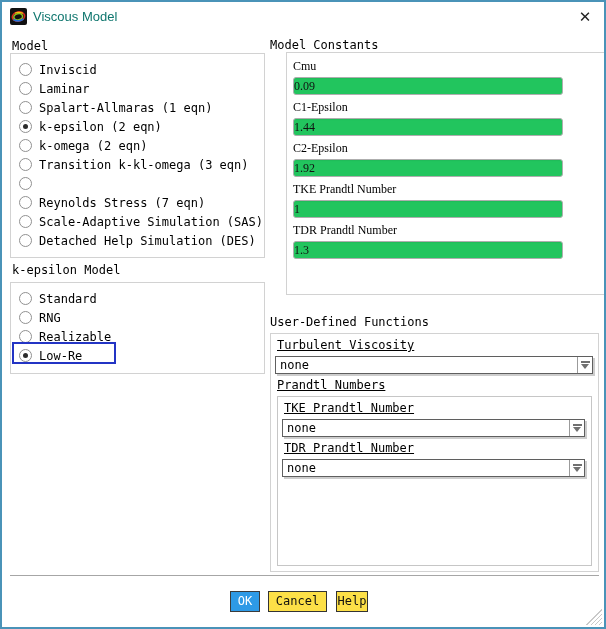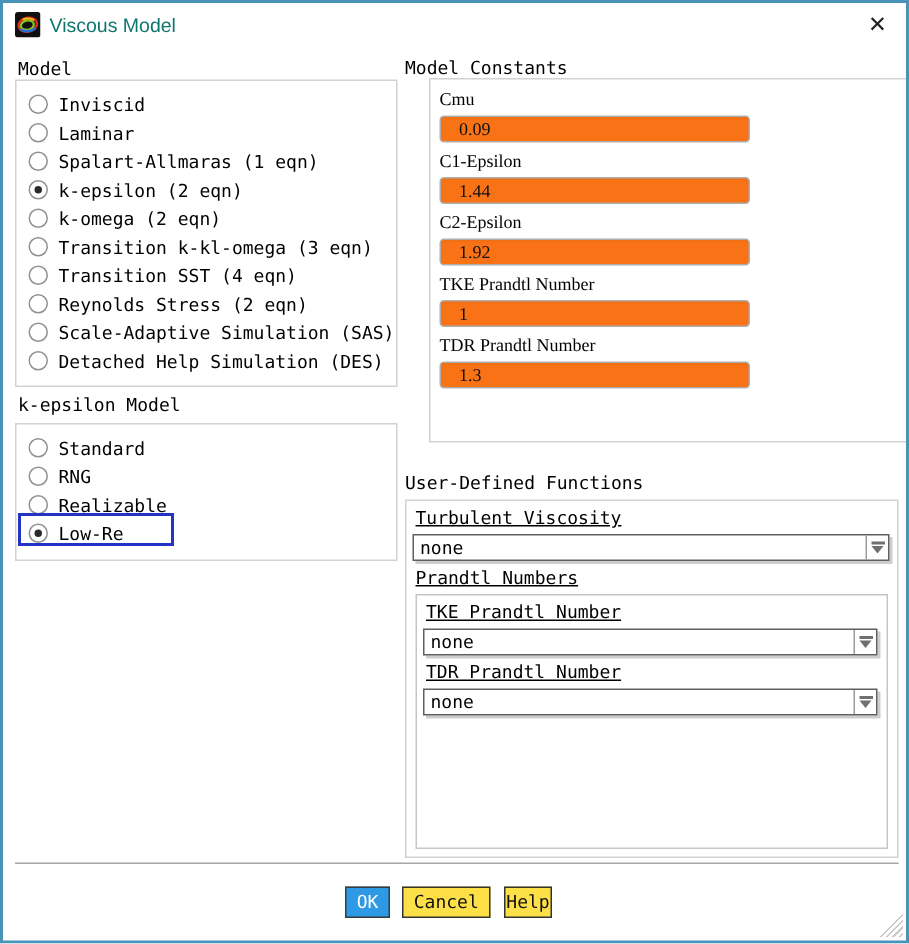--- a/index.html
+++ b/index.html
@@ -28,22 +28,22 @@
     border-radius:50%;background:#2b2b2b;}
   .radio-label{white-space:nowrap;}
   #model-box{left:8px;top:51px;width:255px;height:205px;padding-top:6px;text-align:center;}
   #keps-box{left:8px;top:280px;width:255px;height:92px;padding-top:6px;}
   .highlight-box{position:absolute;left:10px;top:340px;width:104px;height:22px;
     border:2px solid #2334c4;pointer-events:none;}
   
   #mc-box{left:284px;top:50px;width:329px;height:243px;padding-top:1px;font-family:Liberation Serif, serif;}
   .field{margin:0 0 0 6px;}
   .field .flabel{display:block;margin:5px 0 3px 0;height:15px;line-height:15px;}
-  .tinput{display:block;width:207px;height:18px;border:1px solid #aeaeae;border-radius:3px;
-    padding:0 12px;font-family:inherit;font-size:12px;color:#111;background:#f97316;
+  .tinput{display:block;width:270px;height:18px;border:1px solid #aeaeae;border-radius:3px;
+    padding:0 0;font-family:inherit;font-size:12px;color:#111;background:#22c55e;
     box-shadow:inset 0 1px 1px rgba(0,0,0,0.05);outline:none;}
   
   #udf-box{left:268px;top:331px;width:329px;height:239px;}
   .ulabel{display:block;margin:4px 0 3px 6px;height:15px;line-height:15px;text-decoration:underline;}
   .dropdown{position:relative;display:flex;align-items:center;height:18px;background:#fff;
     border:1px solid #5f5f5f;box-shadow:2px 2px 0 #cdcdcd;margin-left:4px;cursor:default;}
   .dd-value{padding-left:4px;flex:1;white-space:nowrap;overflow:hidden;}
   .dd-arrow{width:15px;height:100%;border-left:1px solid #9b9b9b;display:flex;
     flex-direction:column;align-items:center;justify-content:center;flex:0 0 auto;}
   .dd-arrow .bar{width:9px;height:2px;background:#707070;margin-bottom:1px;}
@@ -102,25 +102,24 @@
     <div class="radio-row">
       <span class="radio"></span>
       <span class="radio-label">k-omega (2 eqn)</span>
     </div>
     <div class="radio-row">
       <span class="radio"></span>
       <span class="radio-label">Transition k-kl-omega (3 eqn)</span>
     </div>
     <div class="radio-row">
       <span class="radio"></span>
-      <span class="radio-label">Transition SST (4 eqn)</span>
-    </div>
-    <div class="radio-row">
-      <span class="radio"></span>
-      <span class="radio-label">Reynolds Stress (2 eqn)</span>
+    </div>
+    <div class="radio-row">
+      <span class="radio"></span>
+      <span class="radio-label">Reynolds Stress (7 eqn)</span>
     </div>
     <div class="radio-row">
       <span class="radio"></span>
       <span class="radio-label">Scale-Adaptive Simulation (SAS)</span>
     </div>
     <div class="radio-row">
       <span class="radio"></span>
       <span class="radio-label">Detached Help Simulation (DES)</span>
     </div>
   </div>

